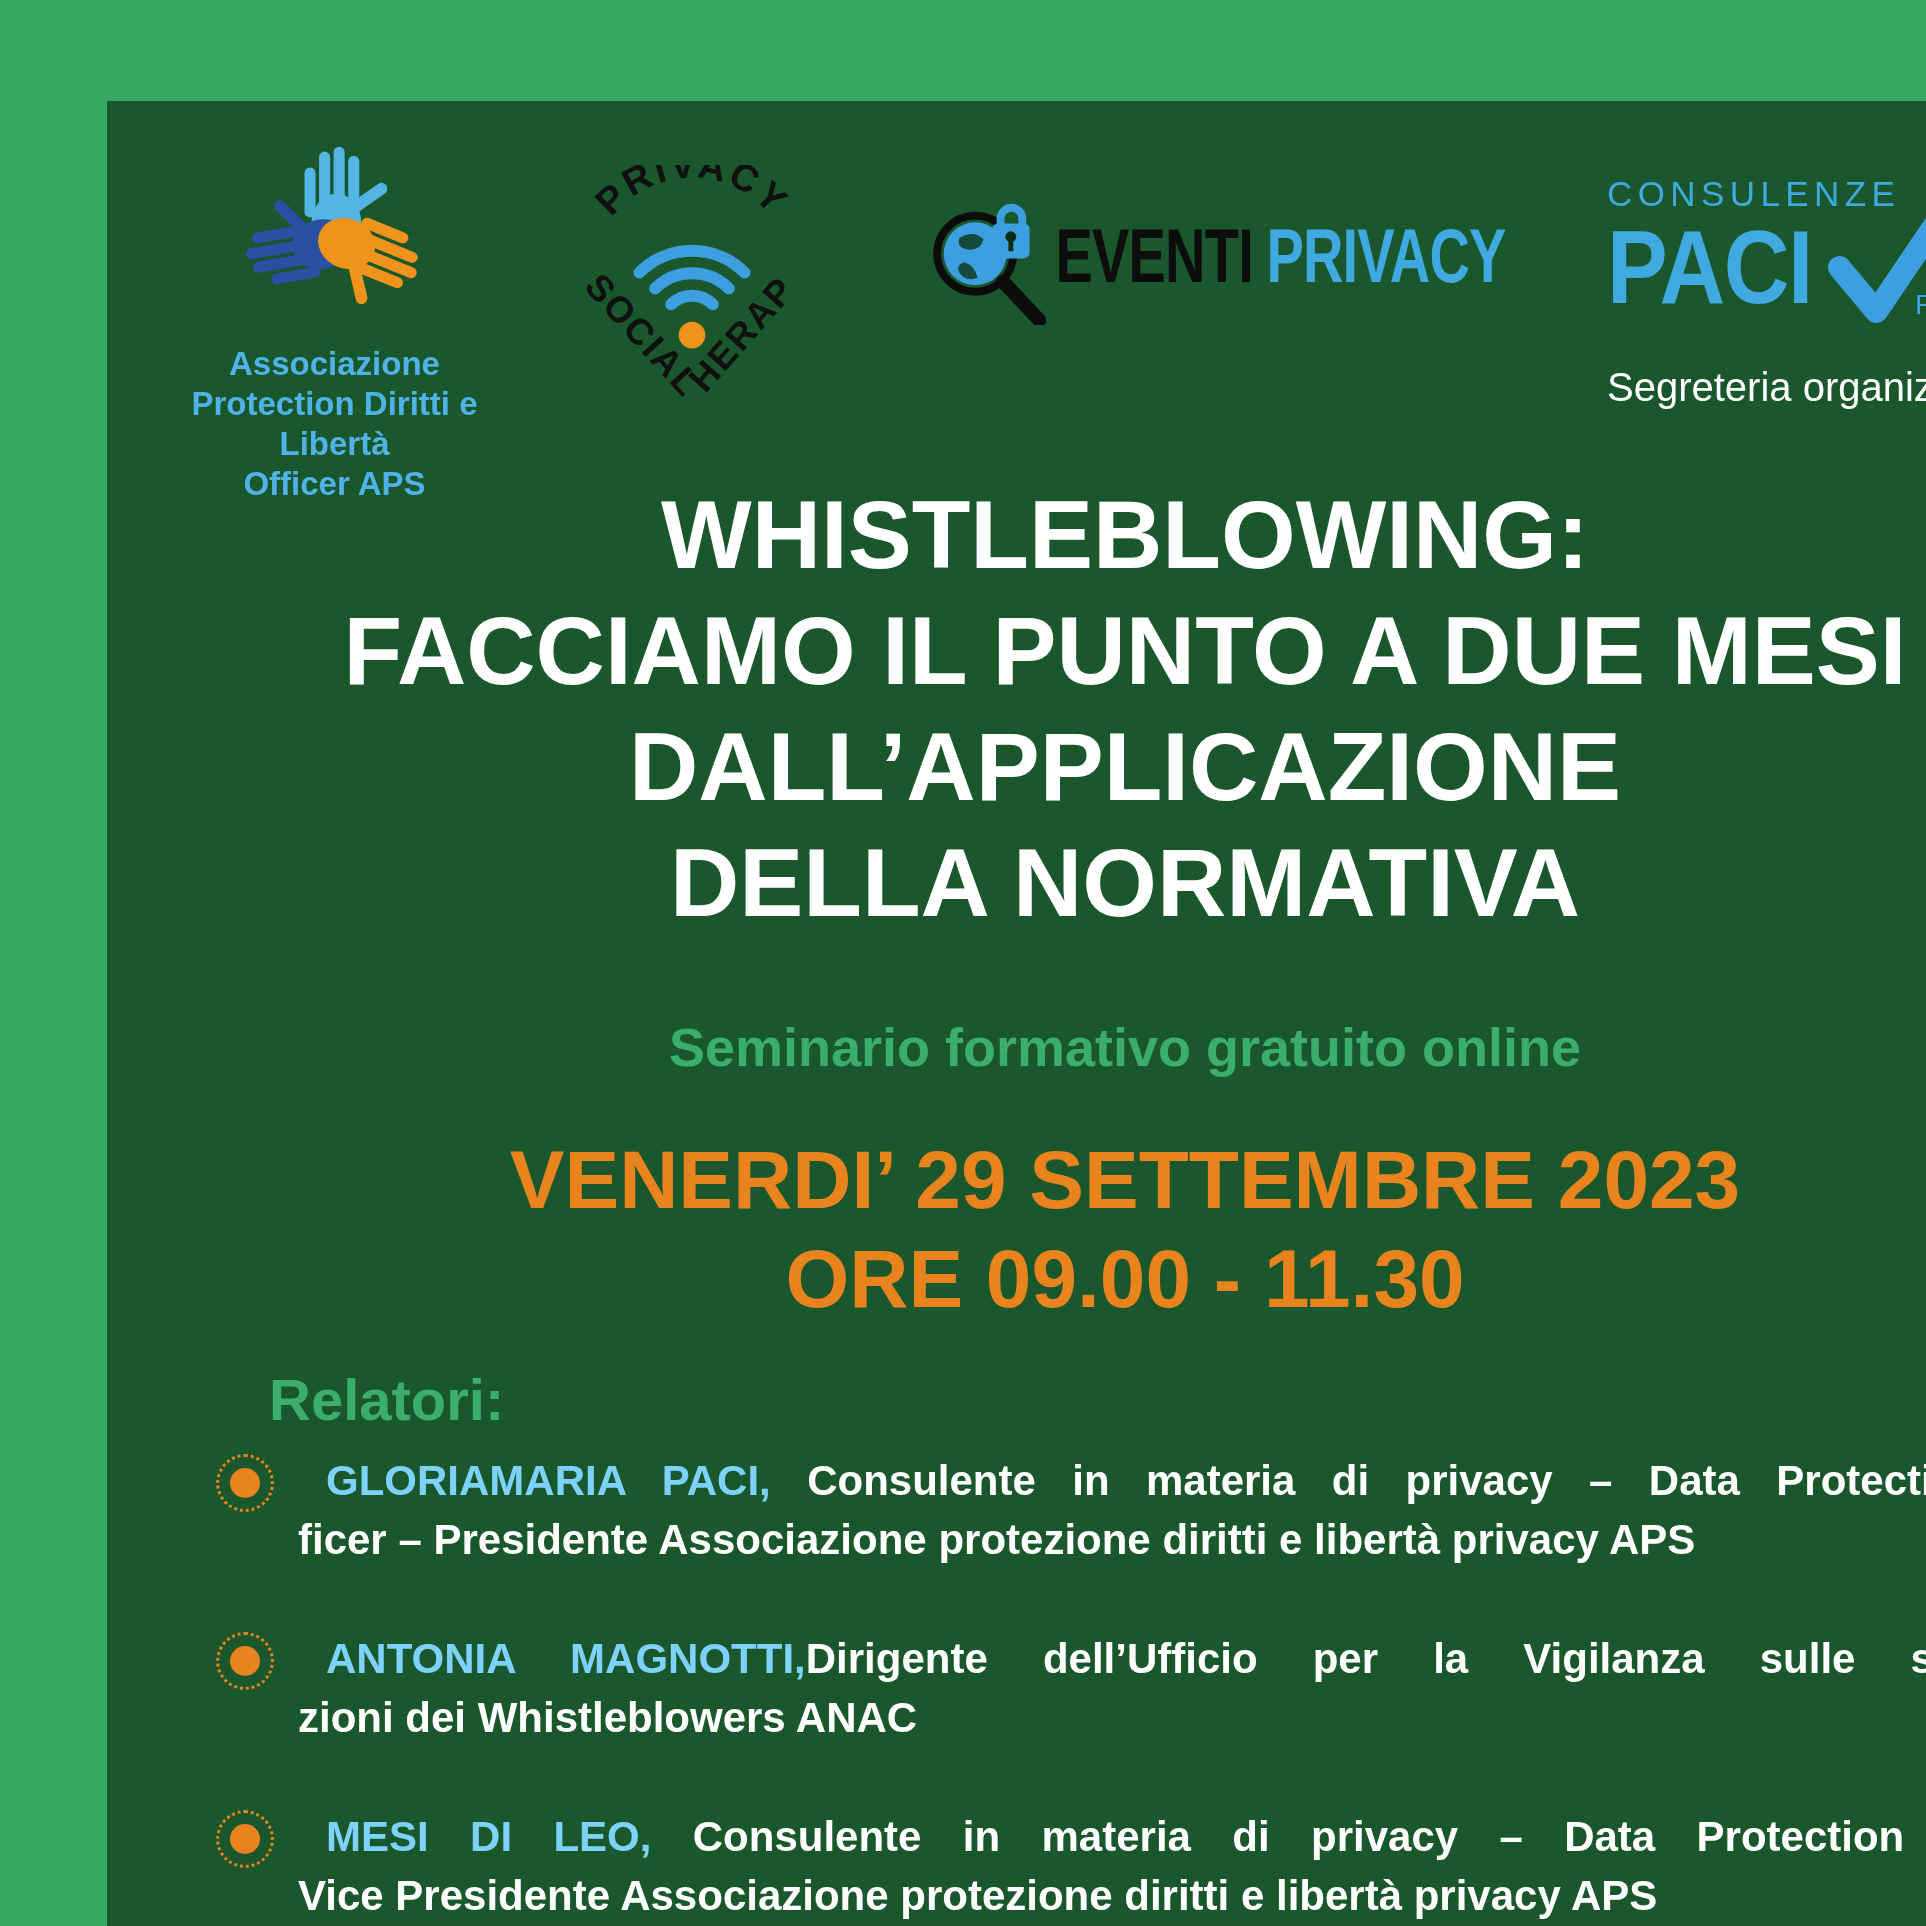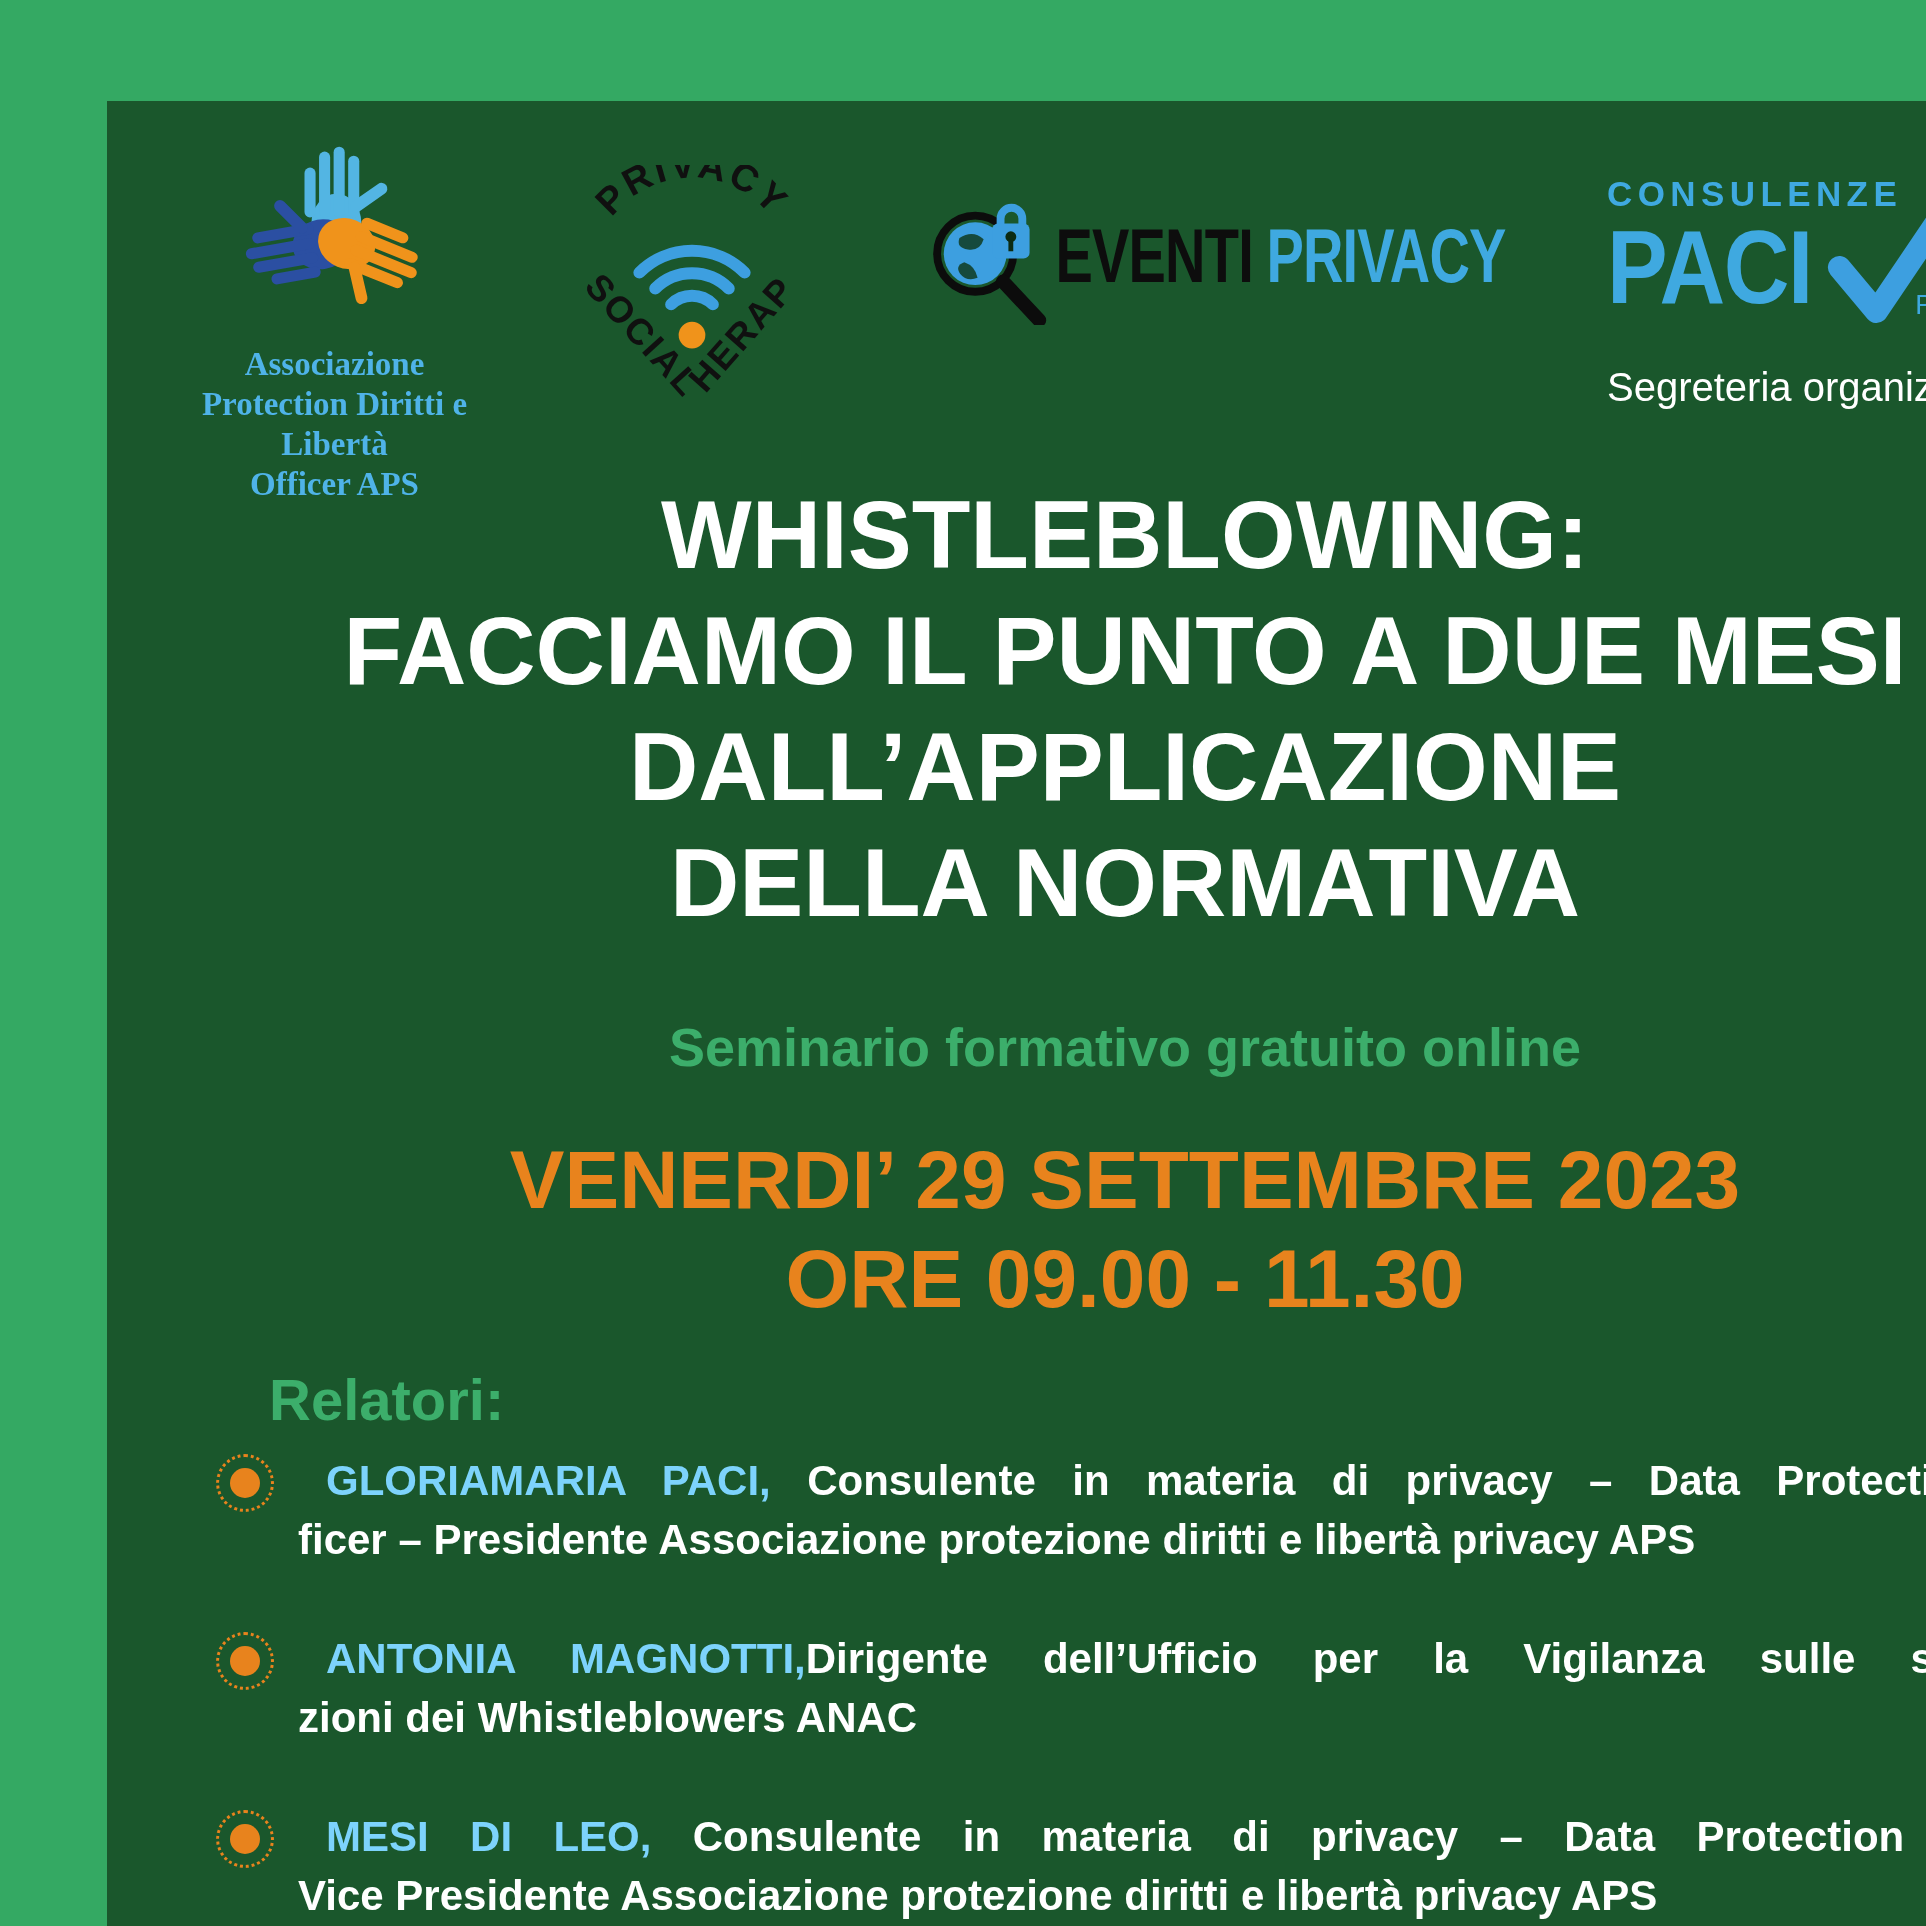--- a/index.html
+++ b/index.html
@@ -11,31 +11,31 @@
   }
   .panel{
     position:absolute;left:107px;top:101px;width:2036px;height:2177px;
     background:#1A572C;overflow:hidden;
   }
   .section{position:absolute;left:0;right:0;}
 
   
   .logos-row{top:27px;left:58px;right:58px;display:flex;justify-content:space-between;align-items:flex-start;}
   .logo-block{display:flex;flex-direction:column;align-items:center;}
-  .logo-aps{width:339px;font-family:Liberation Serif, serif;}
+  .logo-aps{width:339px;}
   .aps-caption{margin-top:7.7px;text-align:center;color:#4FB3E8;font-weight:bold;font-size:33px;line-height:40px;}
   .logo-pst{width:270px;margin-top:37px;}
   .logo-eventi{width:674px;margin-top:58px;gap:24px;}
   .ev-row{display:flex;align-items:center;}
   .ev-word{font-weight:bold;font-size:56px;letter-spacing:-0.8px;transform:scaleY(1.35);transform-origin:center;white-space:nowrap;}
   .ev-black{color:#0D0D0D;}
   .ev-blue{color:#3FA9E0;margin-left:13.5px;}
   .ev-url{margin-top:21px;color:#FFFFFF;font-size:43px;font-weight:normal;margin-left:127px;}
   .logo-paci{width:478px;margin-top:46px;position:relative;}
-  .paci-top{color:#3FA9E0;font-size:35px;letter-spacing:5.4px;font-weight:bold;}
+  .paci-top{color:#3FA9E0;font-size:35px;letter-spacing:5.4px;font-weight:normal;}
   .paci-row{display:flex;align-items:flex-start;}
   .paci-name{color:#3FA9E0;font-size:91px;font-weight:bold;letter-spacing:-1.5px;line-height:92px;transform:scaleY(1.15);transform-origin:top left;}
   .paci-check{margin-left:15.4px;margin-top:-46px;}
   .paci-small{position:absolute;right:37px;top:116px;color:#3FA9E0;font-size:27px;letter-spacing:2.3px;}
   .paci-caption{margin-top:37px;color:#FFFFFF;font-size:40px;font-weight:normal;}
 
   
   .title-block{top:376px;text-align:center;color:#FFFFFF;font-weight:bold;font-size:96px;line-height:116px;}
   .subtitle{top:915px;text-align:center;color:#3CAE6B;font-weight:bold;font-size:54px;}
   .date-block{top:1029px;text-align:center;color:#E8831D;font-weight:bold;font-size:82px;line-height:99px;}

